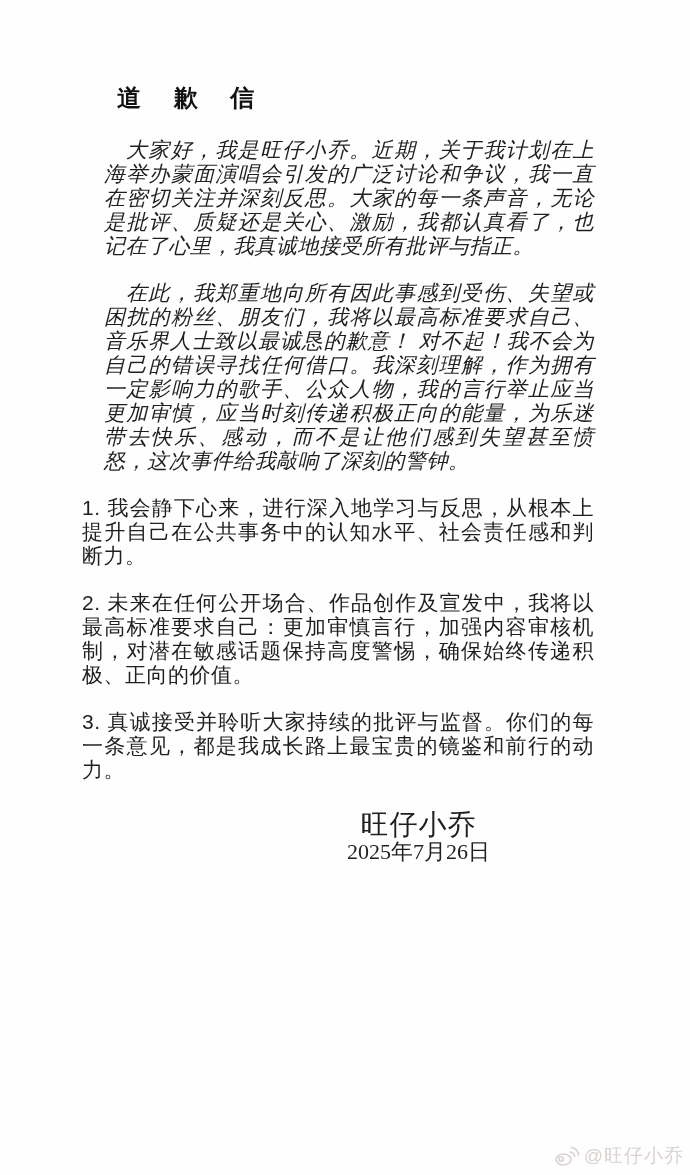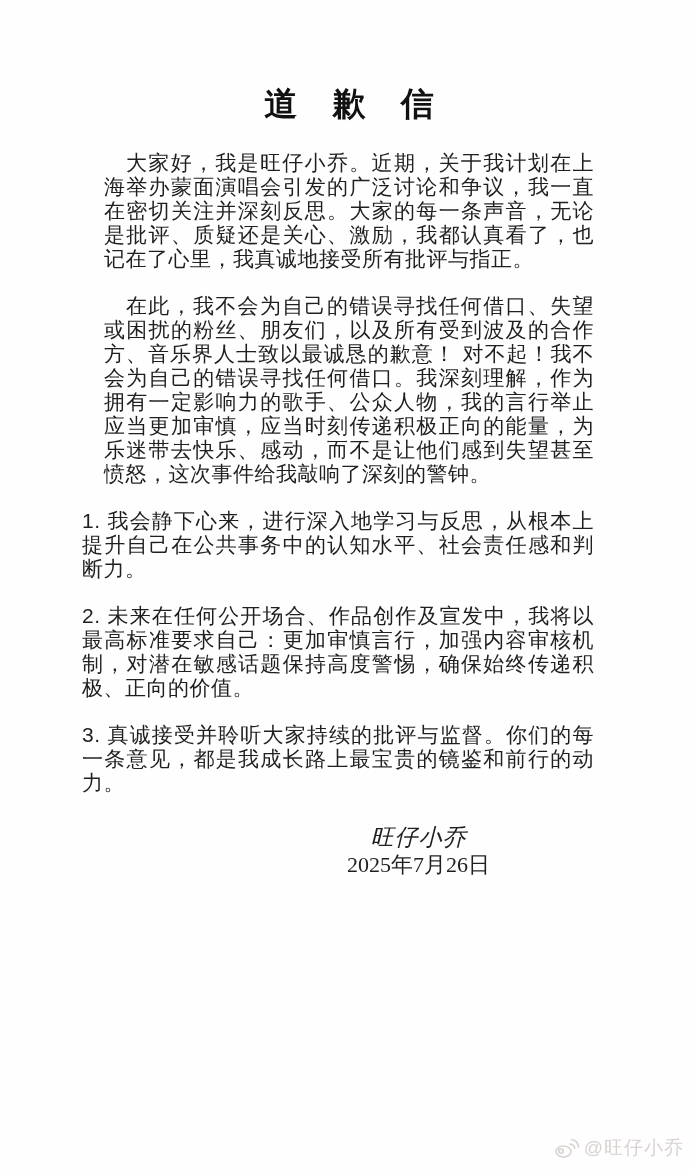--- a/index.html
+++ b/index.html
@@ -14,79 +14,77 @@
     background: #fefefe;
     color: #1f1f1f;
     overflow: hidden;
     box-sizing: border-box;
   }
   .letter {
     padding: 82px 96px 0 104px;
   }
   .title {
     margin: 0 0 24px 0;
-    text-align: center;
-    font-size: 33px;
+    font-size: 24px;
     font-weight: 700;
     letter-spacing: 13px;
     text-indent: 13px; 
     color: #111111;
   }
   .para {
     margin: 0 0 23px 0;
     font-size: 21px;
     line-height: 24px;
     text-align: justify;
     letter-spacing: 0.5px;
   }
-  .indent { text-indent: 22px; }
+  .indent { text-indent: 22px; font-style: italic; }
   .promise { margin-left: -17px; }
   .item    { margin-left: -22px; }
   .signature-block {
     width: max-content;
     margin: 30px 104px 0 auto;
     text-align: center;
   }
   .signature-name {
-    font-size: 23px;
+    font-size: 28px;
     line-height: 25px;
     letter-spacing: 1px;
-    font-style: italic;
   }
   .signature-date {
     font-family: "Liberation Serif", serif;
     font-size: 22px;
     line-height: 26px;
     margin-top: 2px;
   }
   .watermark {
     position: absolute;
     right: 6px;
-    bottom: 14px;
+    bottom: 6px;
     display: flex;
     align-items: center;
     gap: 4px;
     color: #d9d2d0;
     font-size: 19px;
     letter-spacing: 1px;
     user-select: none;
   }
   .watermark svg { display: block; }
 </style>
 </head>
 <body>
 
 <div class="page">
   <div class="letter">
 
     <h1 class="title">道 歉 信</h1>
 
     <p class="para indent">大家好，我是旺仔小乔。近期，关于我计划在上海举办蒙面演唱会引发的广泛讨论和争议，我一直在密切关注并深刻反思。大家的每一条声音，无论是批评、质疑还是关心、激励，我都认真看了，也记在了心里，我真诚地接受所有批评与指正。</p>
 
-    <p class="para indent">在此，我不会为自己的错误寻找任何借口、失望或困扰的粉丝、朋友们，以及所有受到波及的合作方、音乐界人士致以最诚恳的歉意！ 对不起！我不会为自己的错误寻找任何借口。我深刻理解，作为拥有一定影响力的歌手、公众人物，我的言行举止应当更加审慎，应当时刻传递积极正向的能量，为乐迷带去快乐、感动，而不是让他们感到失望甚至愤怒，这次事件给我敲响了深刻的警钟。</p>
+    <p class="para indent">在此，我郑重地向所有因此事感到受伤、失望或困扰的粉丝、朋友们，我将以最高标准要求自己、音乐界人士致以最诚恳的歉意！ 对不起！我不会为自己的错误寻找任何借口。我深刻理解，作为拥有一定影响力的歌手、公众人物，我的言行举止应当更加审慎，应当时刻传递积极正向的能量，为乐迷带去快乐、感动，而不是让他们感到失望甚至愤怒，这次事件给我敲响了深刻的警钟。</p>
 
 
     <p class="para item">1. 我会静下心来，进行深入地学习与反思，从根本上提升自己在公共事务中的认知水平、社会责任感和判断力。</p>
 
     <p class="para item">2. 未来在任何公开场合、作品创作及宣发中，我将以最高标准要求自己：更加审慎言行，加强内容审核机制，对潜在敏感话题保持高度警惕，确保始终传递积极、正向的价值。</p>
 
     <p class="para item">3. 真诚接受并聆听大家持续的批评与监督。你们的每一条意见，都是我成长路上最宝贵的镜鉴和前行的动力。</p>
 
 
 

